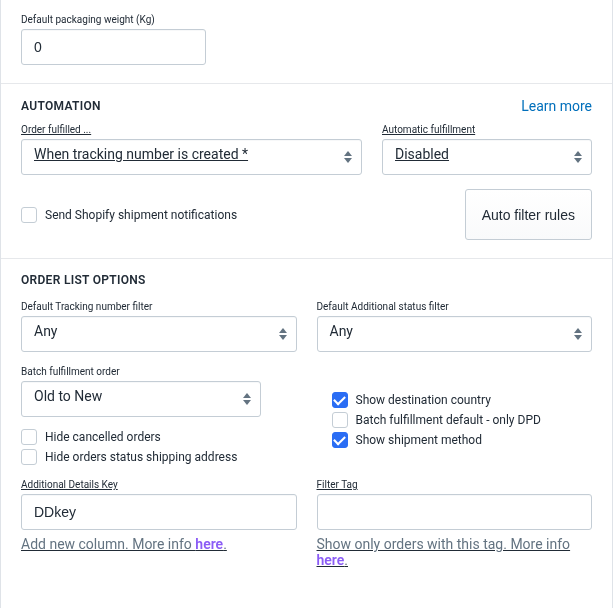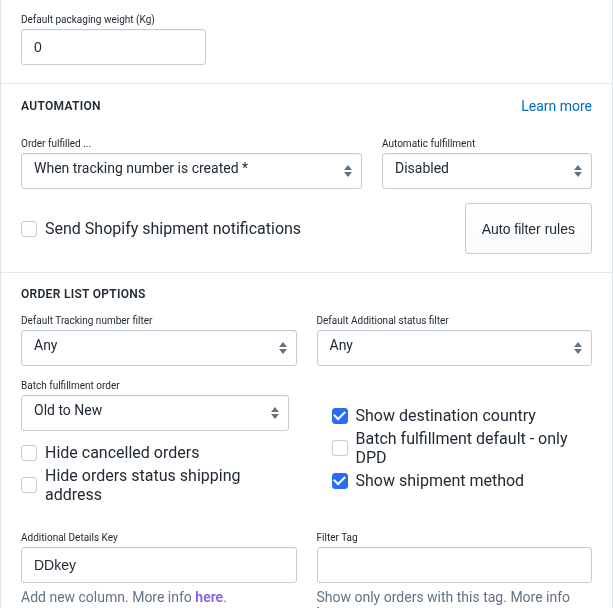--- a/index.html
+++ b/index.html
@@ -76,21 +76,21 @@
   .row {
     display: flex;
     gap: 20px;
   }
   .col { flex: 1; min-width: 0; }
   .checkbox-row {
     display: flex;
     align-items: center;
     gap: 8px;
     margin: 4px 0;
-    font-size: 16px;
+    font-size: 12px;
   }
   .checkbox {
     width: 16px;
     height: 16px;
     border: 1px solid #c4cdd5;
     border-radius: 3px;
     background: #fff;
     flex-shrink: 0;
     display: flex;
     align-items: center;
@@ -126,21 +126,21 @@
     gap: 10px;
     padding: 16px 20px 20px;
   }
   .helper {
     font-size: 14px;
     color: #637381;
     margin-top: 6px;
   }
   .helper .link { color: #8b5cf6; font-weight: 600; cursor: pointer; }
   .mt { margin-top: 14px; }
-  .mt-sm { margin-top: 24px; }
+  .mt-sm { margin-top: 10px; text-decoration: underline; }
   .auto-row {
     display:flex;
     justify-content:space-between;
     align-items:center;
     margin-top:14px;
   }
 </style>
 </head>
 <body>
 
@@ -227,21 +227,21 @@
                 <path d="M0 0 L4 5 L8 0 Z" fill="#637381"></path>
               </svg>
           </span>
         </div>
       </div>
     </div>
 
     <div class="row mt">
       <div class="col">
         <label class="label">Batch fulfillment order</label>
-        <div class="select-wrap" style="width:268px">
+        <div class="select-wrap" style="width:240px">
           <div class="input">Old to New</div>
           <span class="caret">
             <svg width="8" height="5">
                 <path d="M0 5 L4 0 L8 5 Z" fill="#637381"></path>
               </svg>
             <svg width="8" height="5">
                 <path d="M0 0 L4 5 L8 0 Z" fill="#637381"></path>
               </svg>
           </span>
         </div>

